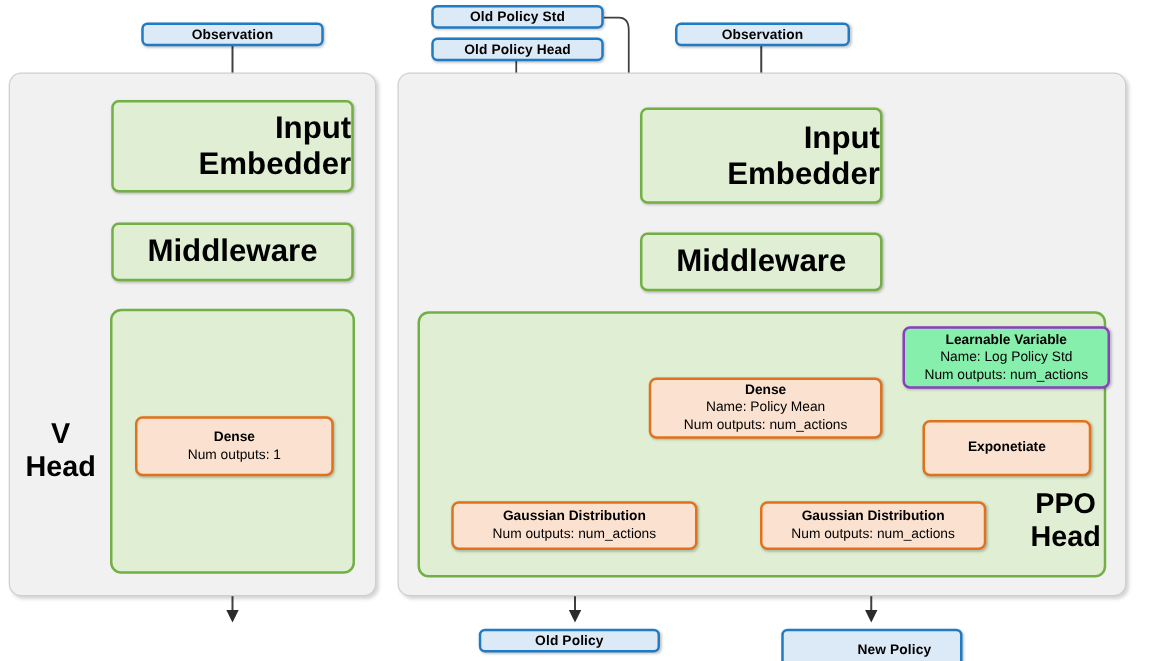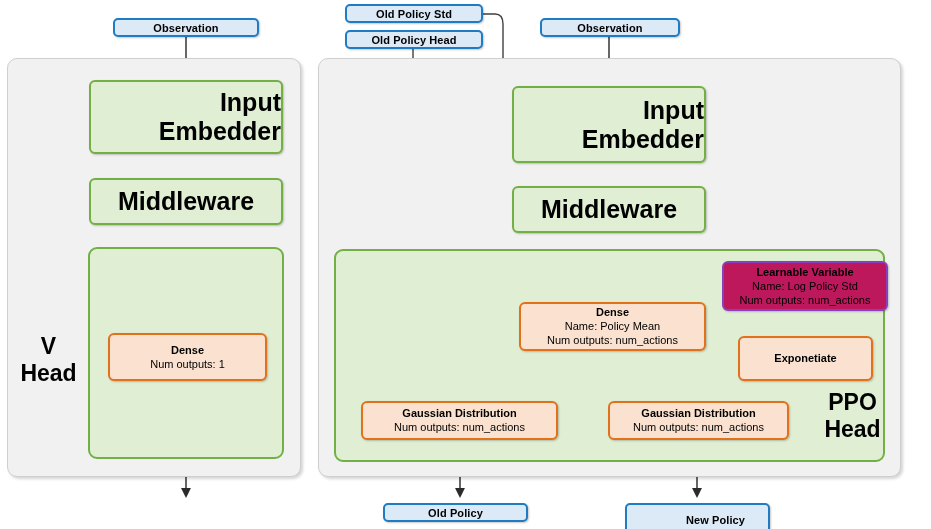--- a/index.html
+++ b/index.html
@@ -57,21 +57,21 @@
     font-weight: bold;
     color: #000;
     text-align: right;
   }
   .orange-node {
     background: #FBE2D0;
     border: 2px solid #E2711B;
     color: #000;
   }
   .purple-node {
-    background: #be185d;
+    background: #86efac;
     border: 2px solid #8A3FBE;
     color: #000;
   }
   .blue-node {
     background: #DCE9F7;
     border: 2px solid #1F7CC4;
     border-radius: 5px;
     color: #000;
     font-weight: bold;
     font-size: 11px;

